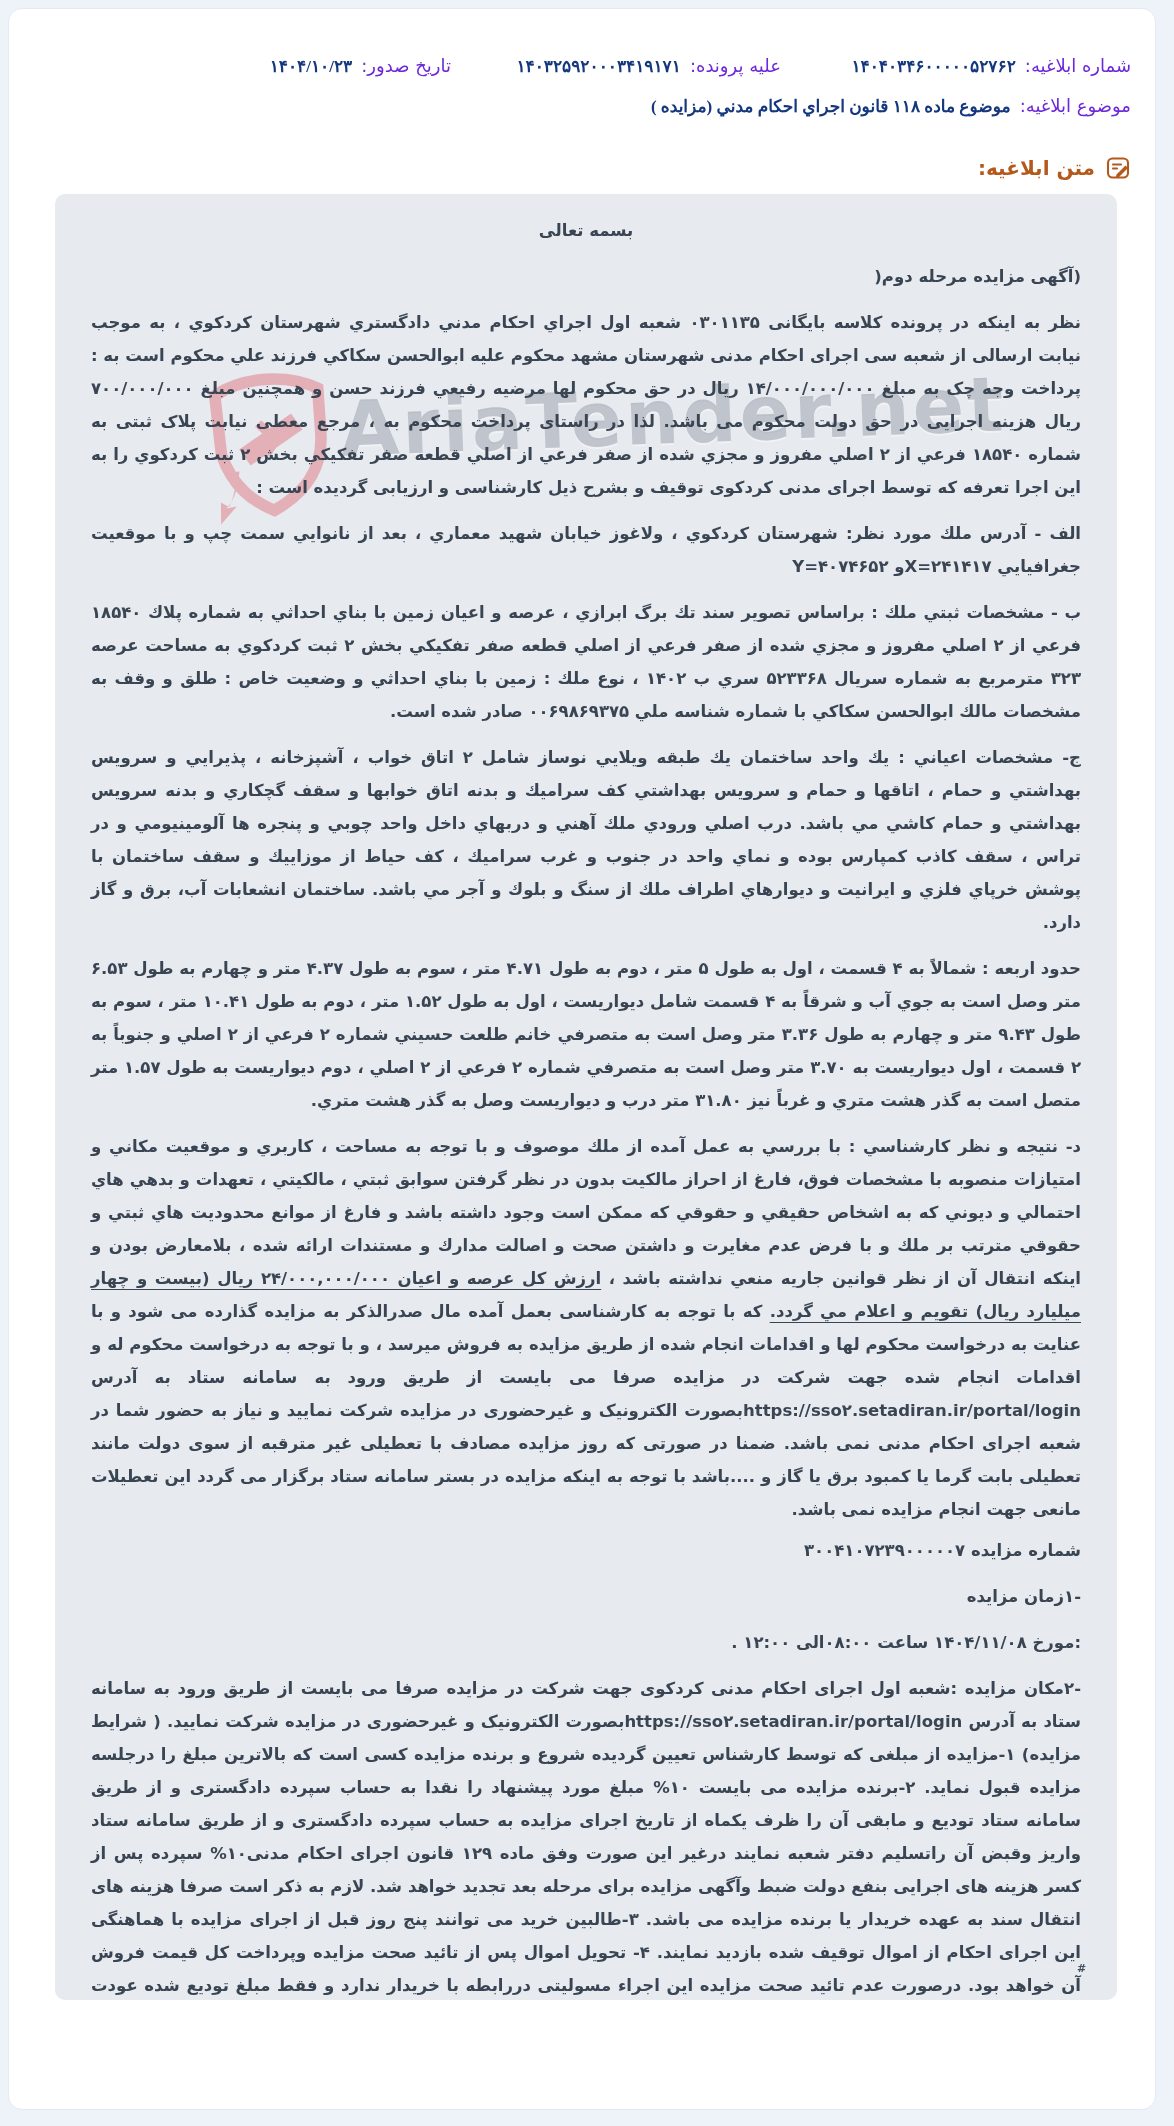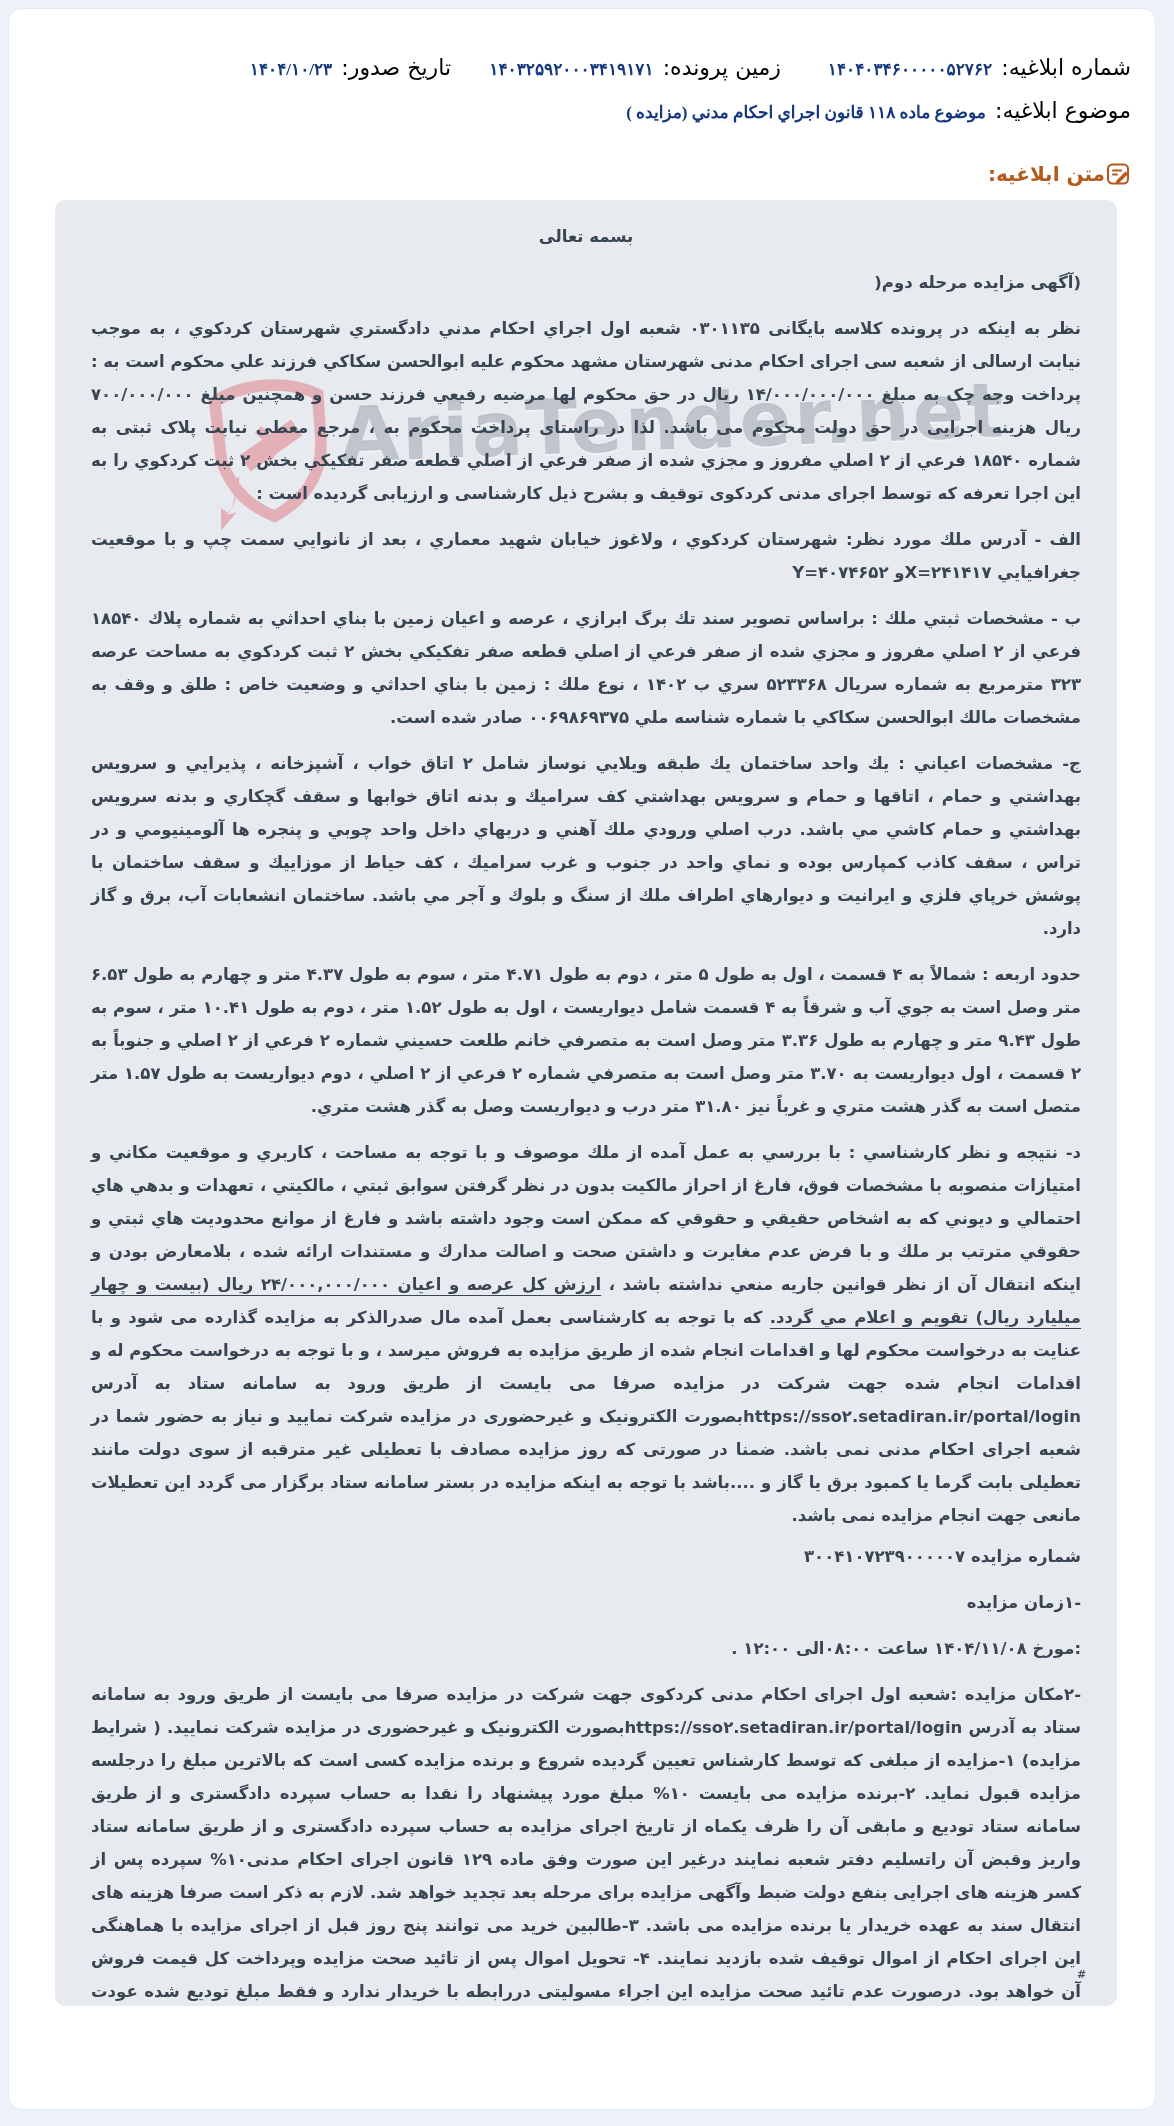--- a/index.html
+++ b/index.html
@@ -16,25 +16,25 @@
     background:#ffffff;
     border:1px solid #e2eaf4;
     border-radius:14px;
     box-sizing:border-box;
   }
   
   .meta{direction:rtl;padding:46px 24px 0 24px;}
   .meta-row{display:grid;grid-template-columns:350px 330px 1fr;margin-bottom:18px;}
   .meta-row.single{display:block;}
   .field{white-space:nowrap;}
-  .lbl{color:#000000;font-size:22px;}
+  .lbl{color:#6d28d9;font-size:18px;}
   .val{color:#14377d;font-weight:bold;font-size:17px;margin-right:4px;font-family:Liberation Serif, serif;}
   
   .section-head{
-    direction:rtl;display:flex;align-items:center;gap:0;
+    direction:rtl;display:flex;align-items:center;gap:10px;
     padding:20px 24px 0 24px;
     color:#b4591c;font-weight:bold;font-size:20px;
   }
   .note-icon{display:inline-flex;width:26px;height:26px;color:#b4591c;}
   .note-icon svg{width:100%;height:100%;}
   
   .body-box{
     position:relative;
     margin:13px 38px 0 46px;
     height:1806px;
@@ -82,21 +82,21 @@
 
 <div class="card">
 
   <div class="meta">
     <div class="meta-row">
       <div class="field">
         <span class="lbl">شماره ابلاغیه:</span>
         <span class="val">۱۴۰۴۰۳۴۶۰۰۰۰۰۵۲۷۶۲</span>
       </div>
       <div class="field">
-        <span class="lbl">زمین پرونده:</span>
+        <span class="lbl">علیه پرونده:</span>
         <span class="val">۱۴۰۳۲۵۹۲۰۰۰۳۴۱۹۱۷۱</span>
       </div>
       <div class="field">
         <span class="lbl">تاریخ صدور:</span>
         <span class="val">۱۴۰۴/۱۰/۲۳</span>
       </div>
     </div>
     <div class="meta-row single">
       <div class="field">
         <span class="lbl">موضوع ابلاغیه:</span>

